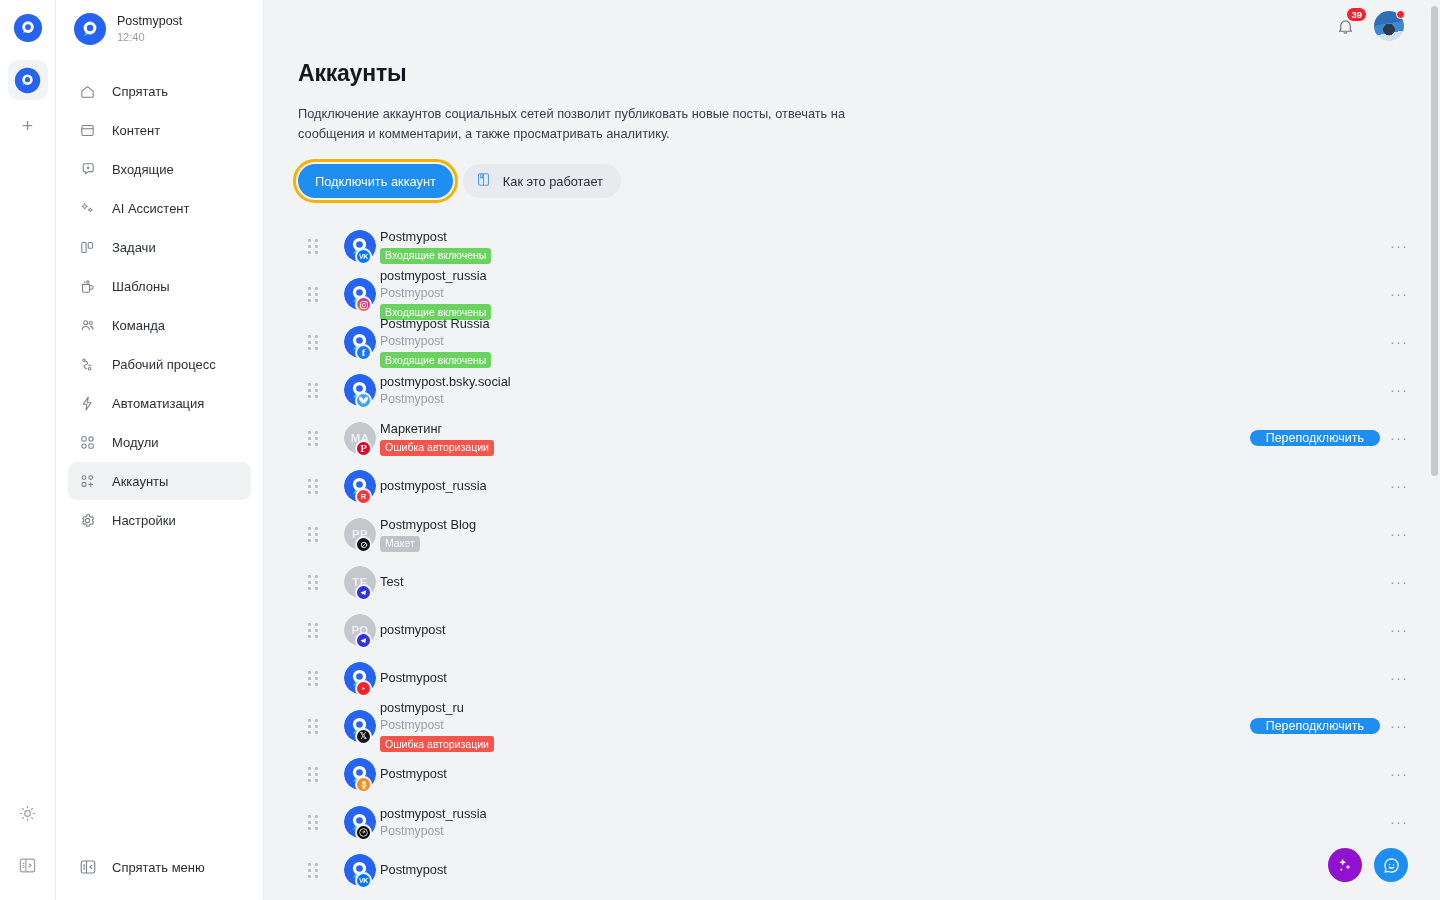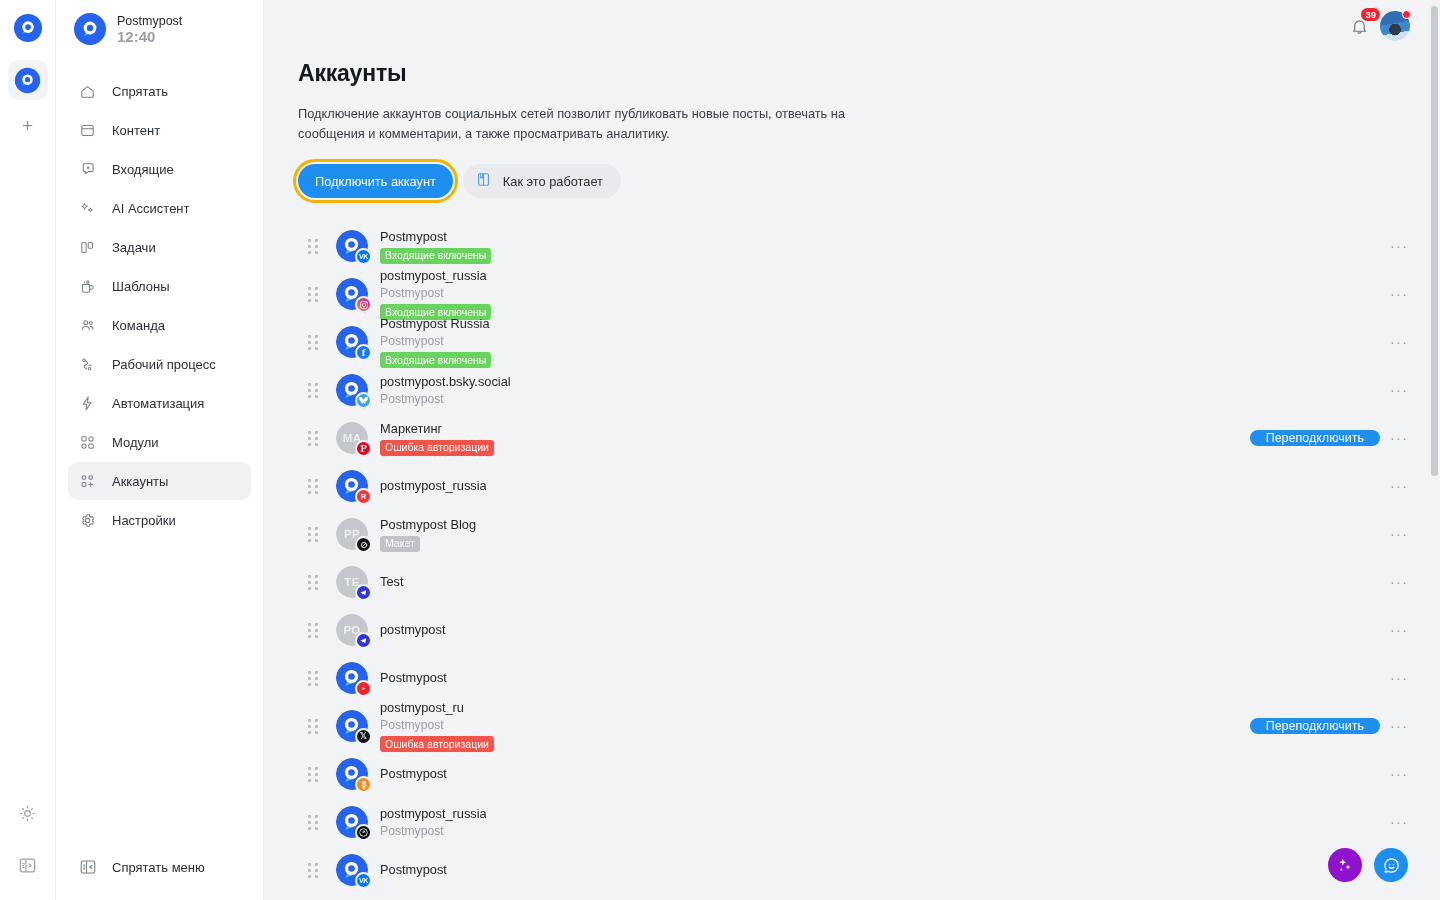--- a/index.html
+++ b/index.html
@@ -56,21 +56,21 @@
     display: flex; flex-direction: column;
     padding: 0 12px;
   }
   .ws-head {
     display: flex; align-items: center; gap: 11px;
     padding: 13px 4px 13px 6px; cursor: pointer;
   }
   .ws-avatar { width: 32px; height: 32px; border-radius: 50%; flex: 0 0 32px; }
   .ws-meta { display: flex; flex-direction: column; gap: 1px; min-width: 0; }
   .ws-name { font-size: 12.5px; color: #1f2329; line-height: 15px; }
-  .ws-time { font-size: 15px; color: #9aa0a8; line-height: 14px; font-weight: bold; }
+  .ws-time { font-size: 11px; color: #9aa0a8; line-height: 14px; }
 
   .nav { margin-top: 14px; display: flex; flex-direction: column; gap: 1px; }
   .nav-item {
     display: flex; align-items: center; gap: 15px;
     height: 38px; padding: 0 10px; border-radius: 9px;
     cursor: pointer; color: #2b3038; font-size: 13px;
     text-decoration: none;
   }
   .nav-item.active { background: #f0f1f3; }
   .nav-ic { width: 19px; height: 19px; flex: 0 0 19px; color: #7b828c; display: flex; align-items: center; justify-content: center; }
@@ -82,22 +82,22 @@
     height: 38px; padding: 0 10px; border-radius: 9px; cursor: pointer;
     color: #2b3038; font-size: 13px;
   }
 
   
   .main {
     flex: 1 1 auto; height: 900px; position: relative;
     background: #f2f3f5; overflow: hidden;
   }
   .topbar {
-    position: absolute; top: 0; right: 0; height: 52px;
-    display: flex; align-items: center; gap: 8px;
+    position: absolute; top: 0; right: 6px; height: 52px;
+    display: flex; align-items: center; gap: 16px;
     padding-right: 30px; z-index: 5;
   }
   .bell-wrap { position: relative; width: 26px; height: 26px; cursor: pointer; display: flex; align-items: center; justify-content: center; color: #6f757e; }
   .bell-badge {
     position: absolute; top: -6px; right: -9px;
     background: #f5222d; color: #fff; font-size: 9.5px; font-weight: bold;
     min-width: 17px; height: 15px; border-radius: 8px;
     display: flex; align-items: center; justify-content: center; padding: 0 4px;
     border: 1.5px solid #fff;
   }
@@ -143,21 +143,21 @@
     border-radius: 8px;
   }
   .drag {
     width: 14px; height: 22px; flex: 0 0 14px; margin-right: 16px;
     display: grid; grid-template-columns: 3px 3px; grid-template-rows: 3px 3px 3px;
     gap: 3px 4px; align-content: center; justify-content: center; cursor: grab;
   }
   .drag i { background: #b9bec5; border-radius: 1px; display: block; width: 3px; height: 3px; }
 
   .av-wrap { position: relative; width: 32px; height: 32px; flex: 0 0 32px; margin-right: 12px; }
-  .av { width: 32px; height: 32px; border-radius: 50%; overflow: hidden; display: block; }
+  .av { width: 32px; height: 32px; border-radius: 50%; overflow: hidden; display: block; margin-left: 8px; }
   .av-init {
     width: 32px; height: 32px; border-radius: 50%;
     background: #c4c7cc; color: #eceef0; font-size: 11.5px; font-weight: bold;
     display: flex; align-items: center; justify-content: center; letter-spacing: .3px;
   }
   .sb {
     position: absolute; right: -4px; bottom: -3px;
     width: 17px; height: 17px; border-radius: 50%;
     border: 2px solid #f2f3f5;
     display: flex; align-items: center; justify-content: center;

